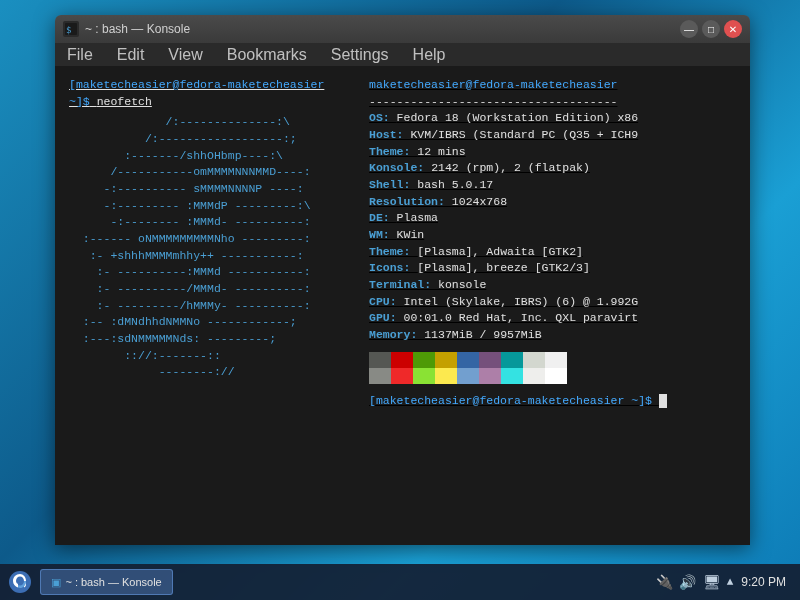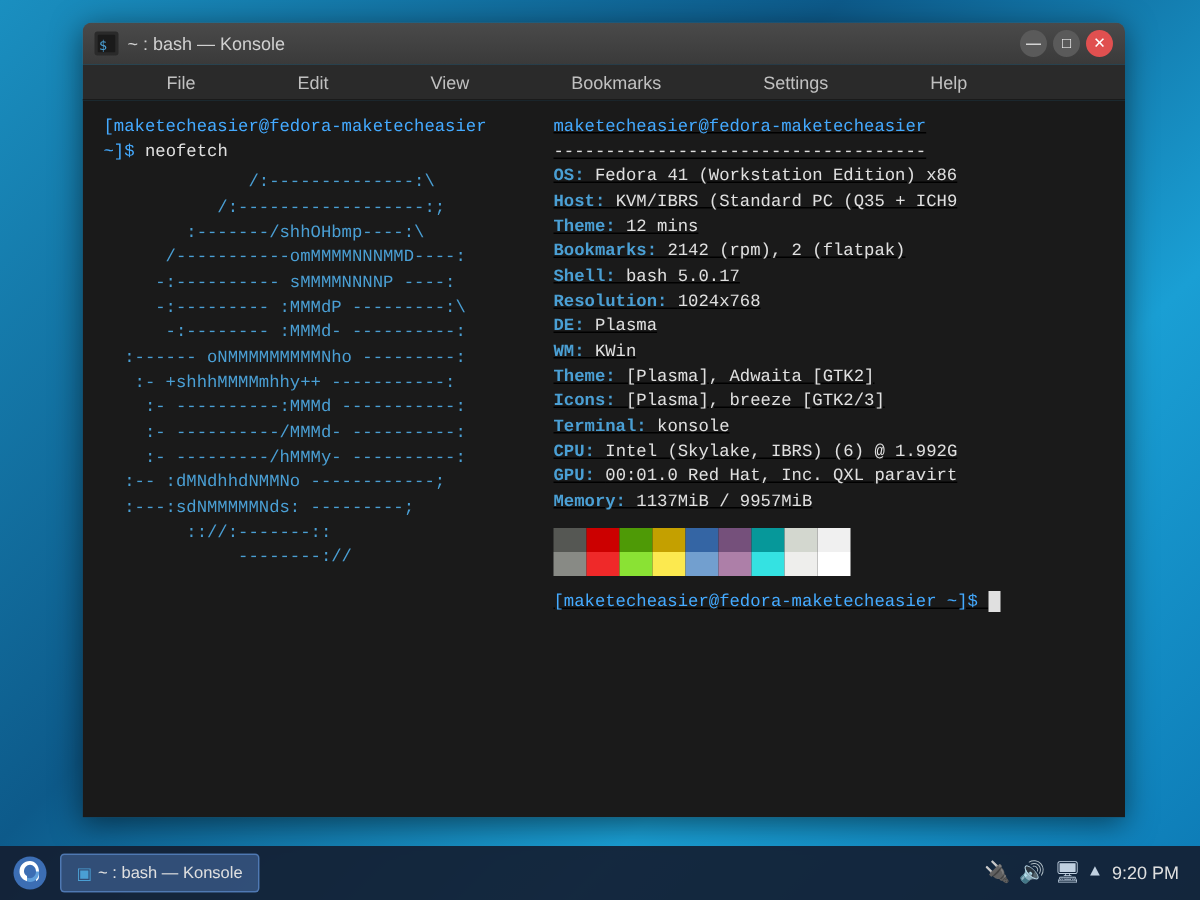--- a/index.html
+++ b/index.html
@@ -94,25 +94,24 @@
       display: flex;
       align-items: center;
       padding: 0 8px;
       gap: 16px;
       flex-shrink: 0;
       border-bottom: 1px solid #1a1a1a;
     }
 
     .menu-item {
       color: #c0c0c0;
-      font-size: 12px;
+      font-size: 16px;
       font-family: sans-serif;
       cursor: pointer;
       padding: 2px 4px;
-      margin-left: 44px;
     }
 
     .terminal-body {
       background: #1a1a1a;
       flex: 1;
       padding: 10px 14px;
       overflow: hidden;
       display: flex;
       gap: 20px;
     }
@@ -131,20 +130,21 @@
       font-size: 11.5px;
       line-height: 1.45;
       white-space: pre;
     }
 
     .cmd-line {
       color: #e0e0e0;
       font-size: 11.5px;
       line-height: 1.45;
       margin-bottom: 4px;
+      text-decoration: underline;
     }
 
     .c-blue { color: #4a9fd4; }
     .c-white { color: #e0e0e0; }
     .c-gray { color: #888; }
     .c-bright { color: #44aaff; }
 
     .neofetch-logo {
       color: #4a9fd4;
       font-size: 11px;
@@ -323,32 +323,32 @@
         </div>
       </div>
 
       <div class="right-col">
         <div class="info-line">
           <span class="c-bright">maketecheasier@fedora-maketecheasier</span>
         </div>
         <div class="info-line c-gray">------------------------------------</div>
         <div class="info-line">
           <span class="info-key">OS: </span>
-          <span>Fedora 41 (Workstation Edition) x86</span>
+          <span>Fedora 18 (Workstation Edition) x86</span>
         </div>
         <div class="info-line">
           <span class="info-key">Host: </span>
           <span>KVM/IBRS (Standard PC (Q35 + ICH9</span>
         </div>
         <div class="info-line">
           <span class="info-key">Theme: </span>
           <span>12 mins</span>
         </div>
         <div class="info-line">
-          <span class="info-key">Bookmarks: </span>
+          <span class="info-key">Konsole: </span>
           <span>2142 (rpm), 2 (flatpak)</span>
         </div>
         <div class="info-line">
           <span class="info-key">Shell: </span>
           <span>bash 5.0.17</span>
         </div>
         <div class="info-line">
           <span class="info-key">Resolution: </span>
           <span>1024x768</span>
         </div>

